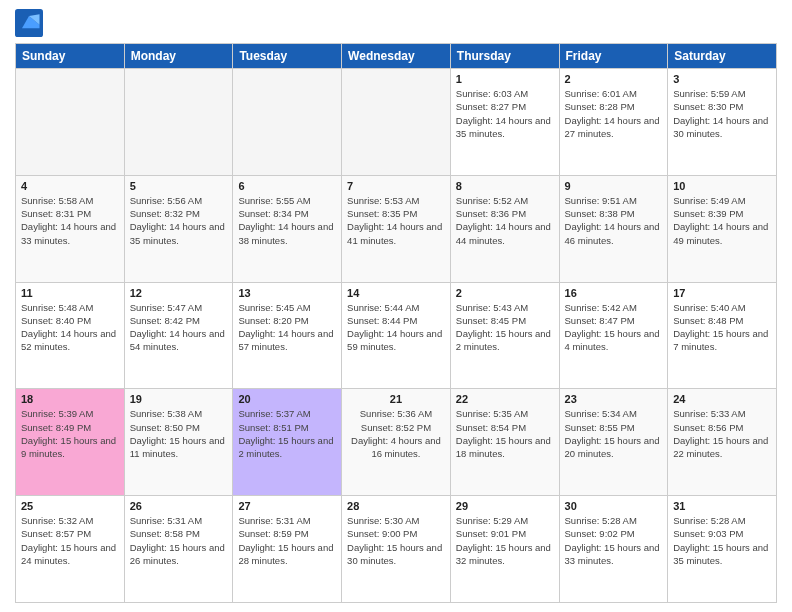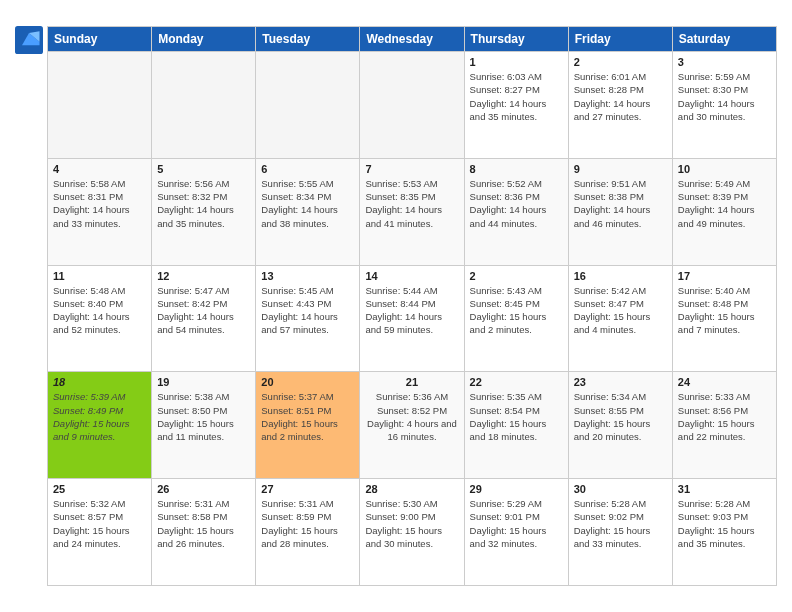--- a/index.html
+++ b/index.html
@@ -6,23 +6,23 @@
     body {
       font-family: Arial, sans-serif;
       background: #fff;
       width: 792px;
       height: 612px;
       overflow: hidden;
     }
     .page {
       width: 792px;
       height: 612px;
-      padding: 26px 15px;
+      padding: 9px 15px;
       display: flex;
-      flex-direction: row;
+      flex-direction: column;
     }
     .header {
       display: flex;
       justify-content: space-between;
       align-items: flex-start;
       margin-bottom: 6px;
     }
     .logo {
       display: flex;
       align-items: center;
@@ -239,21 +239,21 @@
         <div class="day-info">
           <div>Sunrise: 5:47 AM</div>
           <div>Sunset: 8:42 PM</div>
           <div>Daylight: 14 hours and 54 minutes.</div>
         </div>
       </td>
           <td>
         <div class="day-number">13</div>
         <div class="day-info">
           <div>Sunrise: 5:45 AM</div>
-          <div>Sunset: 4:43 PM</div>
+          <div>Sunset: 8:20 PM</div>
           <div>Daylight: 14 hours and 57 minutes.</div>
         </div>
       </td>
           <td>
         <div class="day-number">14</div>
         <div class="day-info">
           <div>Sunrise: 5:44 AM</div>
           <div>Sunset: 8:44 PM</div>
           <div>Daylight: 14 hours and 59 minutes.</div>
         </div>
@@ -277,37 +277,37 @@
           <td>
         <div class="day-number">17</div>
         <div class="day-info">
           <div>Sunrise: 5:40 AM</div>
           <div>Sunset: 8:48 PM</div>
           <div>Daylight: 15 hours and 7 minutes.</div>
         </div>
       </td>
         </tr>
         <tr style="background: rgb(249, 249, 249);">
-          <td style="background: #84cc16; font-style: italic;">
+          <td style="background: #f9a8d4;">
         <div class="day-number">18</div>
         <div class="day-info">
           <div>Sunrise: 5:39 AM</div>
           <div>Sunset: 8:49 PM</div>
           <div>Daylight: 15 hours and 9 minutes.</div>
         </div>
       </td>
           <td style="background: rgb(249, 249, 249); margin-top: 48px;">
         <div class="day-number">19</div>
         <div class="day-info">
           <div>Sunrise: 5:38 AM</div>
           <div>Sunset: 8:50 PM</div>
           <div>Daylight: 15 hours and 11 minutes.</div>
         </div>
       </td>
-          <td style="background: #fdba74;">
+          <td style="background: #c4b5fd;">
         <div class="day-number">20</div>
         <div class="day-info">
           <div>Sunrise: 5:37 AM</div>
           <div>Sunset: 8:51 PM</div>
           <div>Daylight: 15 hours and 2 minutes.</div>
         </div>
       </td>
           <td style="background: rgb(249, 249, 249); text-align: center;">
         <div class="day-number">21</div>
         <div class="day-info">

